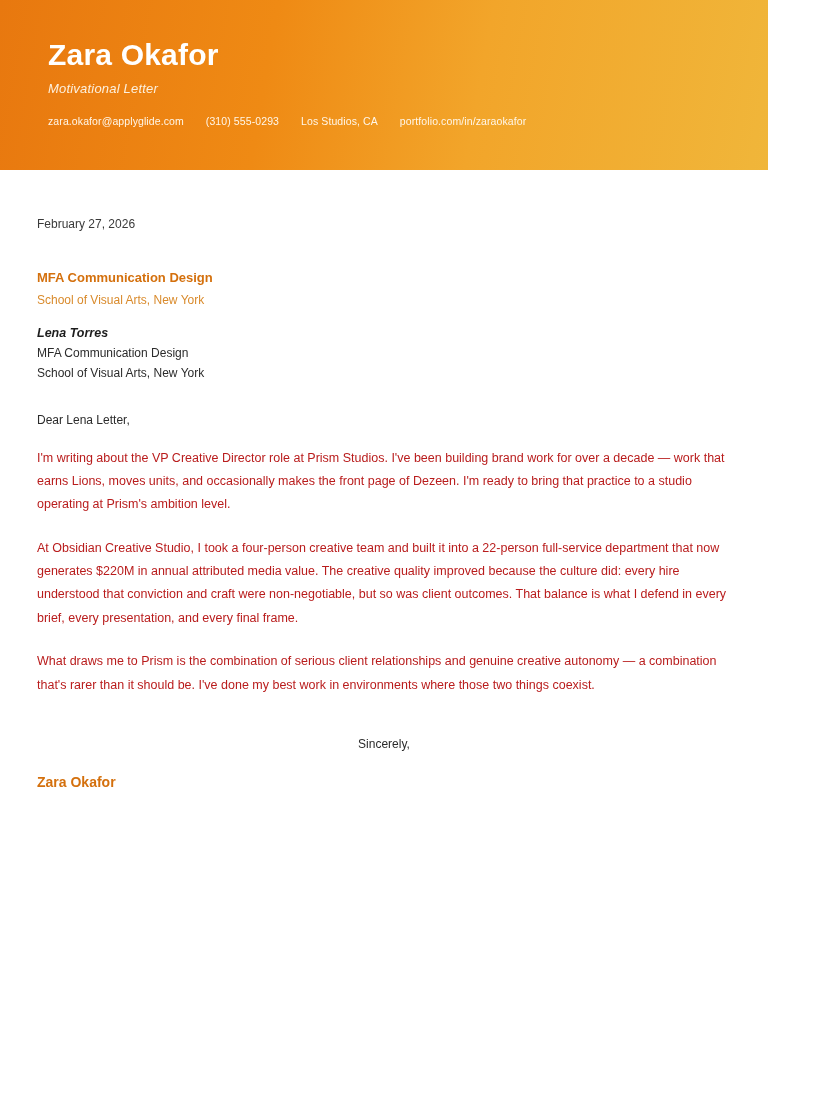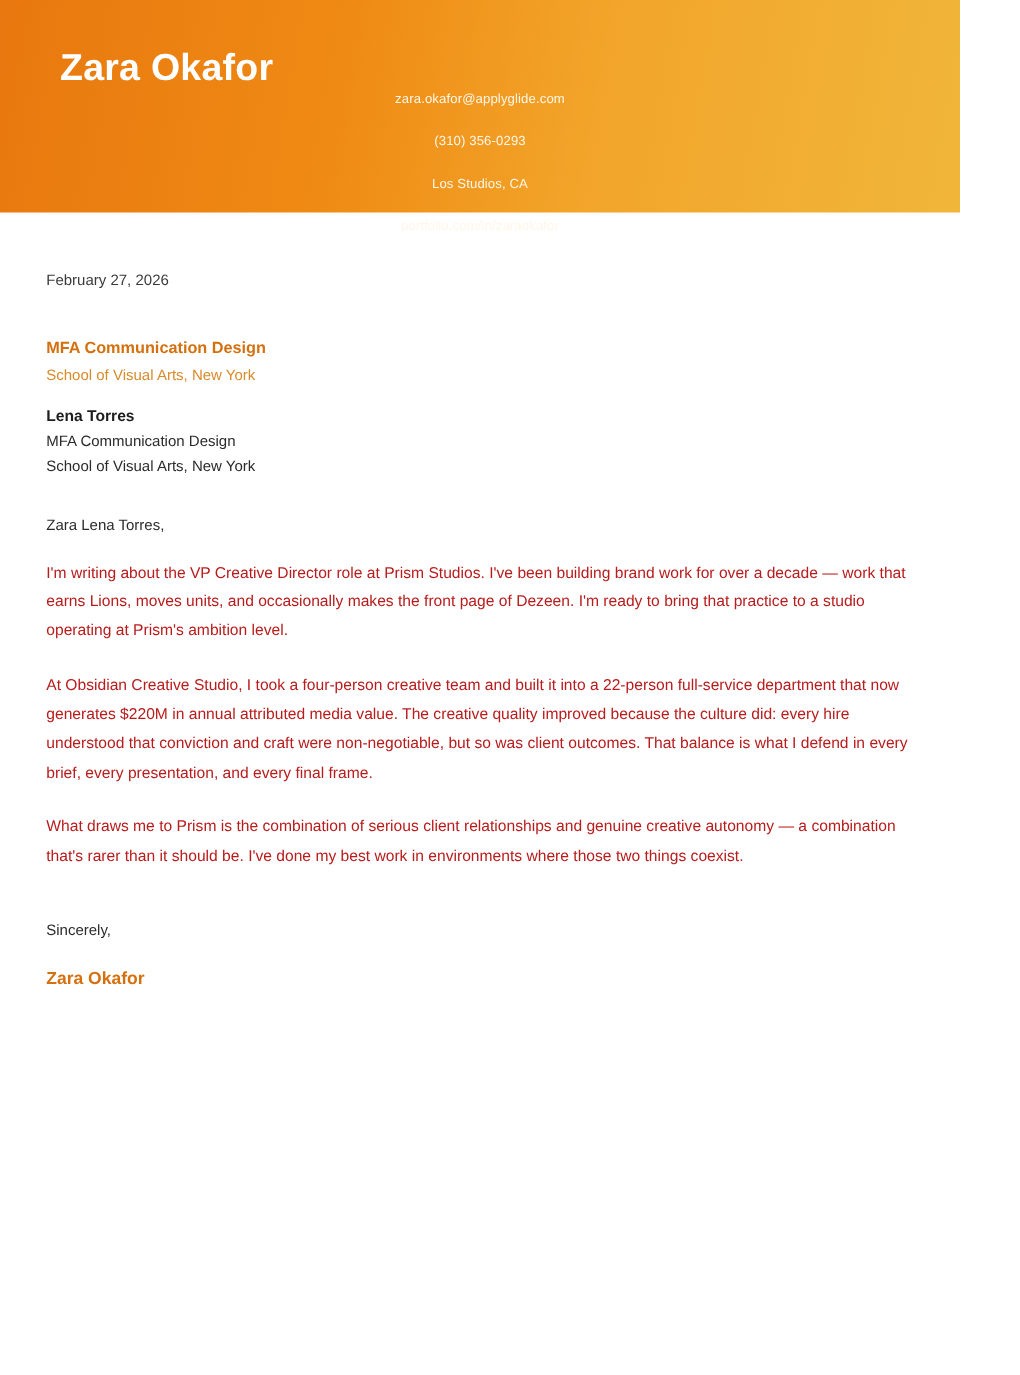--- a/index.html
+++ b/index.html
@@ -43,27 +43,27 @@
     line-height: 1.15;
   }
   .subtitle {
     font-size: 13px;
     font-style: italic;
     color: #fdf0dd;
     margin: 8px 0 0 0;
     letter-spacing: 0.2px;
   }
   .contact-row {
+    margin-top: 19px;
     display: flex;
     align-items: center;
     gap: 22px;
     font-size: 10.5px;
     color: #fff6e8;
     letter-spacing: 0.1px;
-    flex-direction: column;
   }
   .contact-item {
     white-space: nowrap;
   }
 
   
   .body-wrap {
     padding: 0 37px;
     box-sizing: border-box;
   }
@@ -85,20 +85,21 @@
   .org-loc {
     font-size: 12px;
     color: #d98a2b;
     margin-top: 5px;
   }
   .rec-name {
     font-size: 12.5px;
     font-weight: bold;
     color: #1d1d1d;
     margin-top: 19px;
+    font-style: italic;
   }
   .rec-line {
     font-size: 12px;
     color: #2b2b2b;
     margin-top: 6px;
   }
 
   .salutation {
     font-size: 12px;
     color: #2b2b2b;
@@ -110,58 +111,60 @@
     line-height: 1.87;
     color: #b91c1c;
     margin-top: 20px;
     text-align: left;
   }
 
   .closing {
     font-size: 12px;
     color: #2b2b2b;
     margin-top: 40px;
+    text-align: center;
   }
   .signature {
     font-size: 14px;
     font-weight: bold;
     color: #d4700d;
     margin-top: 23px;
   }
 </style>
 </head>
 <body>
 
 <div class="page">
 
   <div class="header">
     <div class="header-inner">
       <h1 class="name">Zara Okafor</h1>
+      <div class="subtitle">Motivational Letter</div>
       <div class="contact-row">
         <span class="contact-item">zara.okafor@applyglide.com</span>
-        <span class="contact-item">(310) 356-0293</span>
+        <span class="contact-item">(310) 555-0293</span>
         <span class="contact-item">Los Studios, CA</span>
         <span class="contact-item">portfolio.com/in/zaraokafor</span>
       </div>
     </div>
   </div>
 
   <div class="body-wrap">
 
     <div class="date">February 27, 2026</div>
 
     <div class="recipient-block">
       <div class="org-name">MFA Communication Design</div>
       <div class="org-loc">School of Visual Arts, New York</div>
       <div class="rec-name">Lena Torres</div>
       <div class="rec-line">MFA Communication Design</div>
       <div class="rec-line">School of Visual Arts, New York</div>
     </div>
 
-    <div class="salutation">Zara Lena Torres,</div>
+    <div class="salutation">Dear Lena Letter,</div>
 
     <p class="para">I'm writing about the VP Creative Director role at Prism Studios. I've been building brand work for over a decade — work that earns Lions, moves units, and occasionally makes the front page of Dezeen. I'm ready to bring that practice to a studio operating at Prism's ambition level.</p>
     <p class="para">At Obsidian Creative Studio, I took a four-person creative team and built it into a 22-person full-service department that now generates $220M in annual attributed media value. The creative quality improved because the culture did: every hire understood that conviction and craft were non-negotiable, but so was client outcomes. That balance is what I defend in every brief, every presentation, and every final frame.</p>
     <p class="para">What draws me to Prism is the combination of serious client relationships and genuine creative autonomy — a combination that's rarer than it should be. I've done my best work in environments where those two things coexist.</p>
 
     <div class="closing">Sincerely,</div>
     <div class="signature">Zara Okafor</div>
 
   </div>
 </div>

